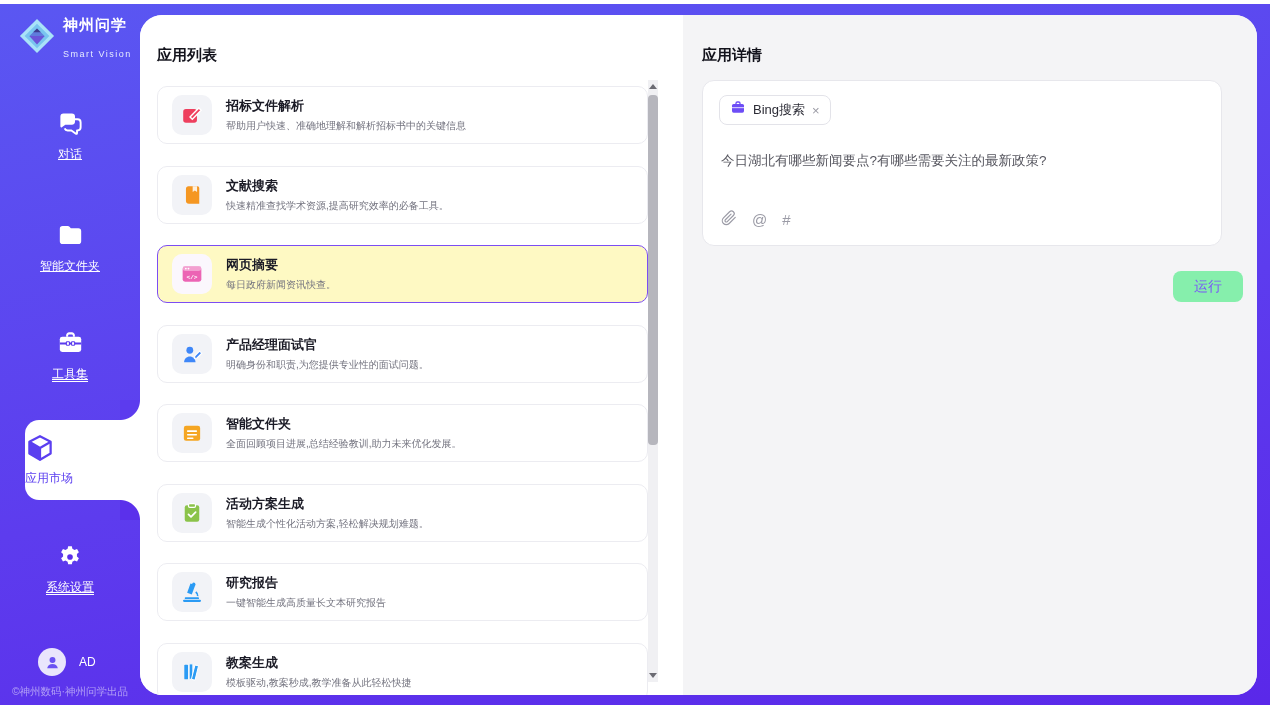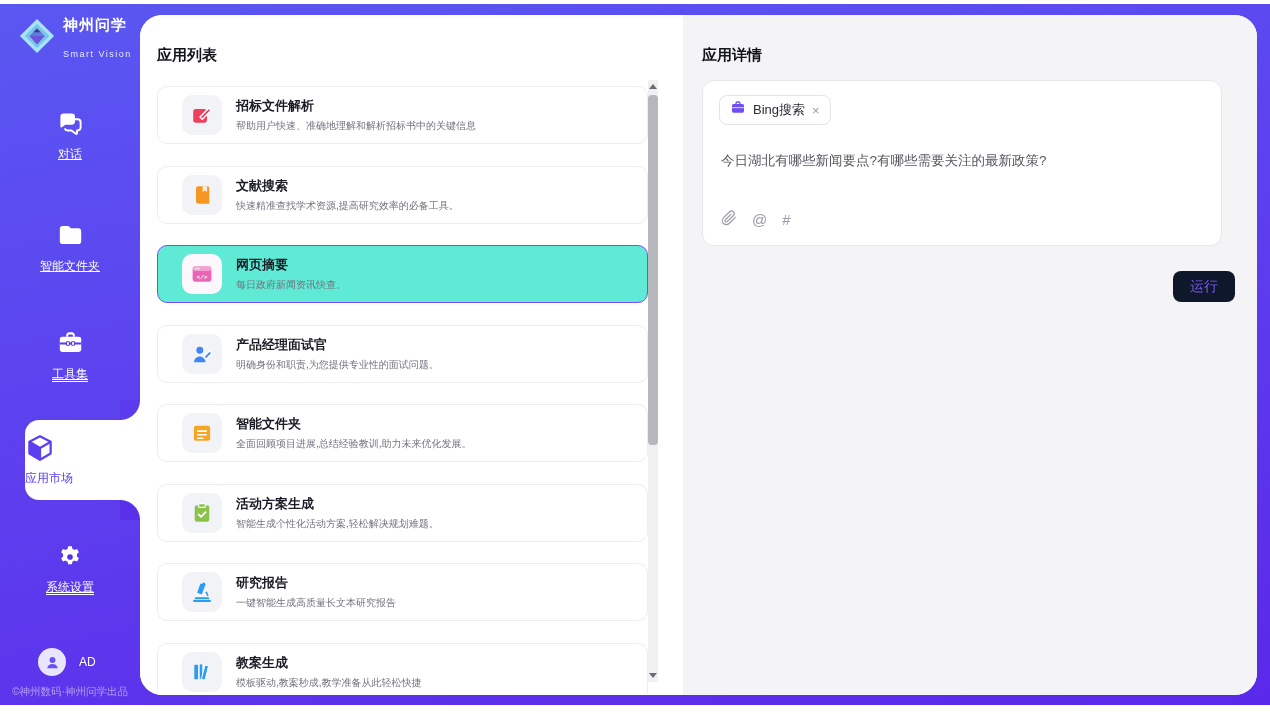--- a/index.html
+++ b/index.html
@@ -31,23 +31,23 @@
     color:rgba(255,255,255,.5); font-size:10.5px; }
 
   
   .content { position:absolute; left:140px; top:11px; width:1117px; height:680px;
     border-radius:22px; overflow:hidden; display:flex; background:#f4f4f6; }
   .pane-title { font-size:15px; font-weight:bold; color:#13131c; position:absolute; top:31px; }
 
   .list-pane { position:relative; width:543px; height:100%; background:#fff; flex:none; }
   .list-pane .pane-title { left:17px; }
   .cards { position:absolute; left:17px; top:71px; width:491px; }
-  .card { display:flex; align-items:center; gap:14px; height:58px; padding:0 24px;
+  .card { display:flex; align-items:center; gap:14px; height:58px; padding:0 14px;
     border:1px solid #ececf1; border-radius:10px; background:#fff; margin-bottom:21.5px; cursor:pointer; }
-  .card.selected { background:#5eead4; border-color:#7c4df3;font-family:Liberation Mono, monospace; }
+  .card.selected { background:#fef9c3; border-color:#7c4df3;font-family:Liberation Mono, monospace; }
   .tile { width:40px; height:40px; border-radius:10px; background:#f2f3f7; flex:none;
     display:flex; align-items:center; justify-content:center; }
   .card.selected .tile { background:#fbf7fd; }
   .card-title { font-size:13px; font-weight:bold; color:#1b1b26; }
   .card-desc { font-size:10px; color:#73737f; margin-top:4px; }
 
   .sbar { position:absolute; left:508px; top:65px; width:10px; height:602px; background:#f0f0f3; }
   .sb-arrow { position:absolute; left:1px; width:0; height:0; border-left:4px solid transparent;
     border-right:4px solid transparent; cursor:pointer; }
   .sb-arrow.up { top:4px; border-bottom:5px solid #6b6b73; }
@@ -61,22 +61,22 @@
     border:1px solid #e7e7ec; border-radius:12px; }
   .tool-tag { position:absolute; left:16px; top:14px; display:inline-flex; align-items:center; gap:7px;
     height:30px; padding:0 10px; border:1px solid #e3e3e9; border-radius:8px; cursor:pointer; }
   .tag-label { font-size:13px; color:#2c2c36; }
   .tag-close { font-size:13px; color:#9a9aa4; cursor:pointer; }
   .query { position:absolute; left:18px; top:70px; width:480px; font-size:13.5px; color:#56565f;
     line-height:1.5; cursor:text; }
   .composer-icons { position:absolute; left:18px; bottom:16px; display:flex; align-items:center;
     gap:15px; color:#9b9ba6; font-size:15px; }
   .composer-icons span { cursor:pointer; }
-  .run-btn { position:absolute; left:490px; top:256px; width:62px; height:31px; border:none;
-    background:#0f172a; color:#7a58f7; font-size:14px; border-radius:8px; cursor:pointer;
+  .run-btn { position:absolute; left:490px; top:256px; width:70px; height:31px; border:none;
+    background:#86efac; color:#7a58f7; font-size:14px; border-radius:8px; cursor:pointer;
     font-family:"Liberation Sans","DejaVu Sans",sans-serif; }
 </style>
 </head>
 <body>
 
 <div class="canvas">
 
   <aside class="sidebar">
     <div class="brand">
       <span>

